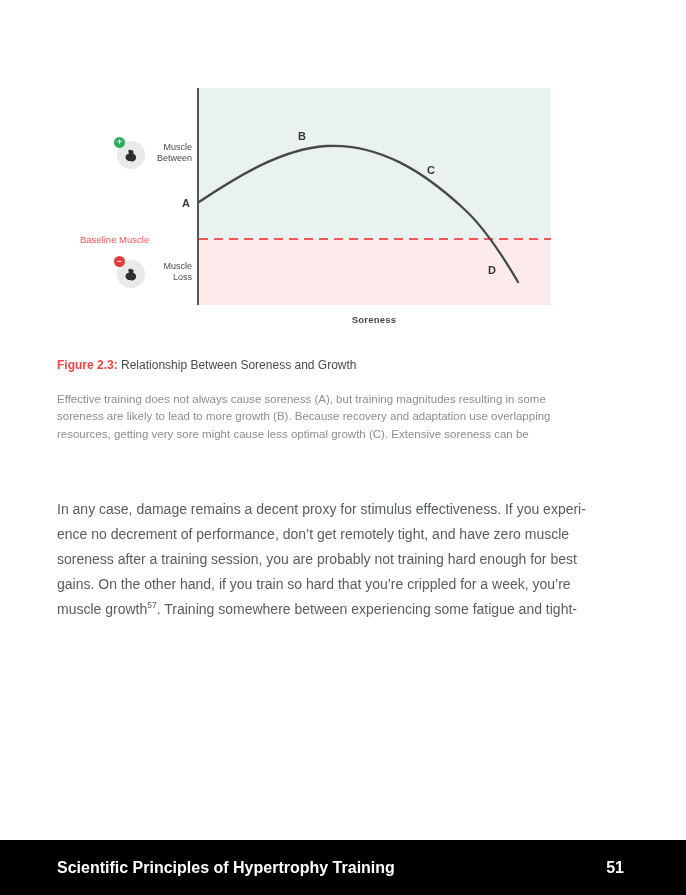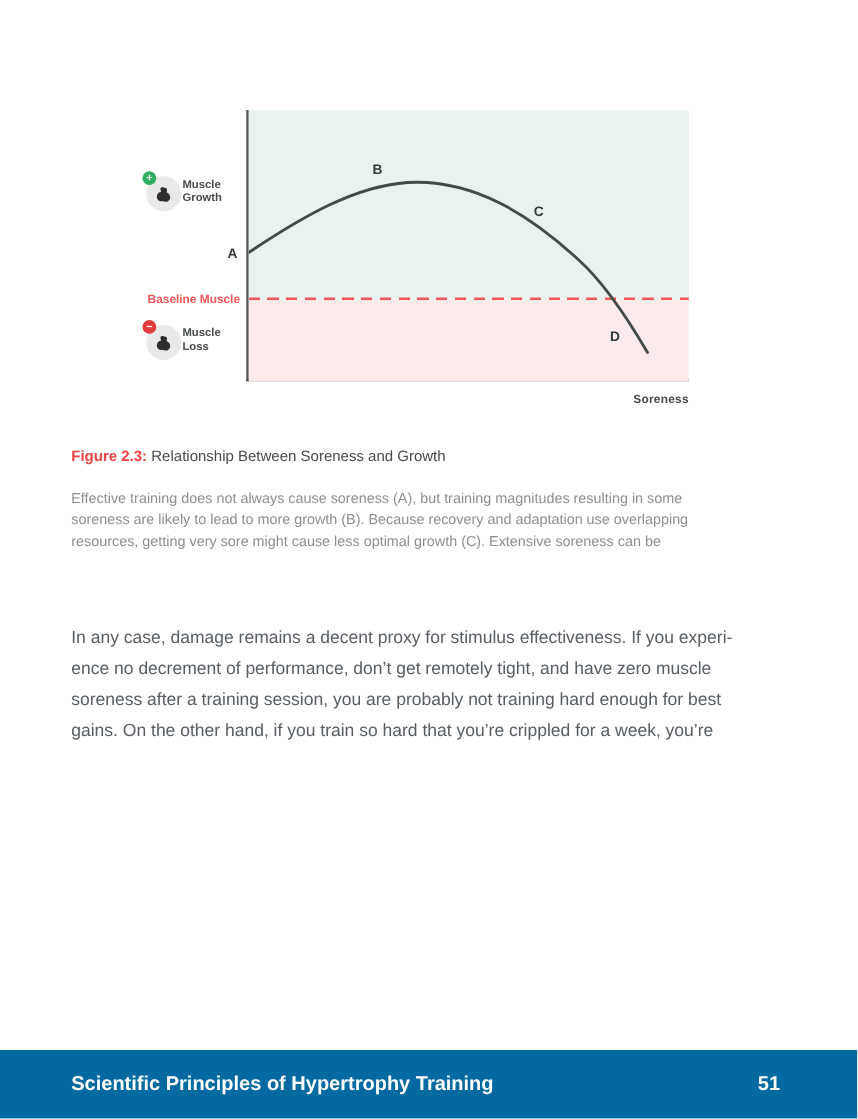--- a/index.html
+++ b/index.html
@@ -18,76 +18,76 @@
           background:repeating-linear-gradient(90deg,#f2555a 0 9px,transparent 9px 15px); }
   .curve { position:absolute; left:0; top:0; width:354px; height:217px; }
   .curve path { fill:none; stroke:#444a46; stroke-width:2.3; stroke-linecap:round; }
 
   .pt-label { position:absolute; font-size:11px; font-weight:bold; color:#34393б; color:#343936; }
   .pt-a { left:182px; top:197px; }
   .pt-b { left:298px; top:130px; }
   .pt-c { left:427px; top:164px; }
   .pt-d { left:488px; top:264px; }
 
-  .baseline-label { position:absolute; left:80px; top:234px; width:112px; text-align:right;
-          font-size:9.5px; font-weight:700; color:#f2555a; }
+  .baseline-label { position:absolute; left:80px; top:234px; width:112px; text-align:left;
+          font-size:9.5px; font-weight:400; color:#f2555a; }
 
-  .x-axis-label { position:absolute; left:197px; top:314px; width:354px; text-align:right;
+  .x-axis-label { position:absolute; left:197px; top:314px; width:354px; text-align:center;
           font-size:9.5px; font-weight:600; color:#474c49; letter-spacing:.2px; }
 
   .icon-wrap { position:absolute; width:28px; height:28px; border-radius:50%;
           background:#e9e9e9; display:flex; align-items:center; justify-content:center; }
   .icon-wrap.growth { left:117px; top:141px; }
   .icon-wrap.loss   { left:117px; top:260px; }
   .icon-wrap svg { width:17px; height:17px; }
   .icon-wrap svg path { fill:#2e2e2e; }
   .badge { position:absolute; left:-3px; top:-4px; width:11px; height:11px; border-radius:50%;
           color:#fff; font-size:8.5px; font-weight:bold; line-height:11px; text-align:center; }
   .badge.plus  { background:#2fae60; }
   .badge.minus { background:#e23c3c; }
 
-  .icon-label { position:absolute; width:46px; text-align:left; font-size:9px;
-          line-height:11px; font-weight:700; color:#474c49; }
+  .icon-label { position:absolute; width:46px; text-align:right; font-size:9px;
+          line-height:11px; font-weight:400; color:#474c49; }
   .icon-label.growth-label { left:146px; top:142px; }
   .icon-label.loss-label   { left:146px; top:261px; }
 
   
   .fig-title { position:absolute; left:57px; top:358px; font-size:12px; color:#4a4a4a; }
   .fig-title .bold { font-weight:bold; color:#ef4444; }
   .fig-caption { position:absolute; left:57px; top:391px; }
   .cap-line { font-size:11.5px; line-height:17.4px; color:#8e8e8e; white-space:nowrap; }
 
   
   .body-text { position:absolute; left:57px; top:497px; }
   .b-line { font-size:14px; line-height:25px; color:#575d62; white-space:nowrap; }
   .b-line sup { font-size:8.5px; vertical-align:super; line-height:0; }
 
   
-  .footer { position:absolute; left:0; top:840px; width:686px; height:55px; background:#0369a1; }
+  .footer { position:absolute; left:0; top:840px; width:686px; height:55px; background:#000000; }
   .f-title { position:absolute; left:57px; top:0; line-height:55px; font-size:16px;
           font-weight:bold; color:#ffffff; }
   .f-page { position:absolute; right:62px; top:0; line-height:55px; font-size:16px;
           font-weight:bold; color:#ffffff; }
 </style>
 </head>
 <body>
 
 <div class="page">
 
   <div class="figure-area">
 
     <div class="icon-wrap growth">
       <svg viewBox="0 0 24 24">
         <path d="M7.5 5.5 C7.8 4.3 9 3.6 10.2 3.9 L13.4 4.8 C14.6 5.1 15.3 6.3 15 7.5 L14.4 9.6 C16.6 10.3 18.3 12.2 18.5 14.6 C18.8 17.6 16.5 20.2 13.5 20.4 C12.3 20.5 11.2 20.2 10.3 19.6 C9.5 19.9 8.6 20 7.7 19.8 C4.8 19.2 3 16.4 3.6 13.5 C4.1 11.2 6 9.6 8.2 9.4 Z"></path>
       </svg>
       <span class="badge plus">+</span>
     </div>
     <div class="icon-label growth-label">
       <div>Muscle</div>
-      <div>Growth</div>
+      <div>Between</div>
     </div>
 
     <div class="baseline-label">Baseline Muscle</div>
 
     <div class="icon-wrap loss">
       <svg viewBox="0 0 24 24">
         <path d="M7.5 5.5 C7.8 4.3 9 3.6 10.2 3.9 L13.4 4.8 C14.6 5.1 15.3 6.3 15 7.5 L14.4 9.6 C16.6 10.3 18.3 12.2 18.5 14.6 C18.8 17.6 16.5 20.2 13.5 20.4 C12.3 20.5 11.2 20.2 10.3 19.6 C9.5 19.9 8.6 20 7.7 19.8 C4.8 19.2 3 16.4 3.6 13.5 C4.1 11.2 6 9.6 8.2 9.4 Z"></path>
       </svg>
       <span class="badge minus">−</span>
     </div>
@@ -122,20 +122,21 @@
     <div class="cap-line">Effective training does not always cause soreness (A), but training magnitudes resulting in some</div>
     <div class="cap-line">soreness are likely to lead to more growth (B). Because recovery and adaptation use overlapping</div>
     <div class="cap-line">resources, getting very sore might cause less optimal growth (C). Extensive soreness can be</div>
   </div>
 
   <div class="body-text">
     <div class="b-line">In any case, damage remains a decent proxy for stimulus effectiveness. If you experi-</div>
     <div class="b-line">ence no decrement of performance, don’t get remotely tight, and have zero muscle</div>
     <div class="b-line">soreness after a training session, you are probably not training hard enough for best</div>
     <div class="b-line">gains. On the other hand, if you train so hard that you’re crippled for a week, you’re</div>
+    <div class="b-line"><span>muscle growth</span><sup>57</sup><span>. Training somewhere between experiencing some fatigue and tight-</span></div>
   </div>
 
   <div class="footer">
     <span class="f-title">Scientific Principles of Hypertrophy Training</span>
     <span class="f-page">51</span>
   </div>
 
 </div>
 
 </body></html>

